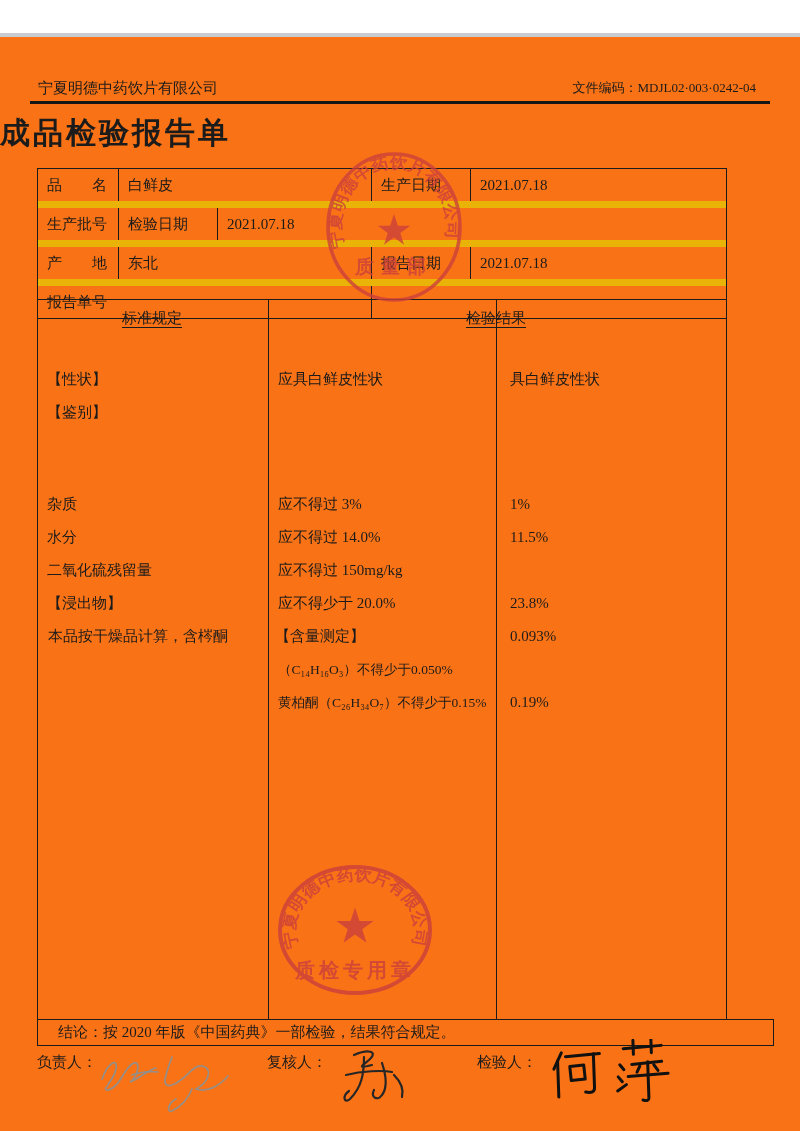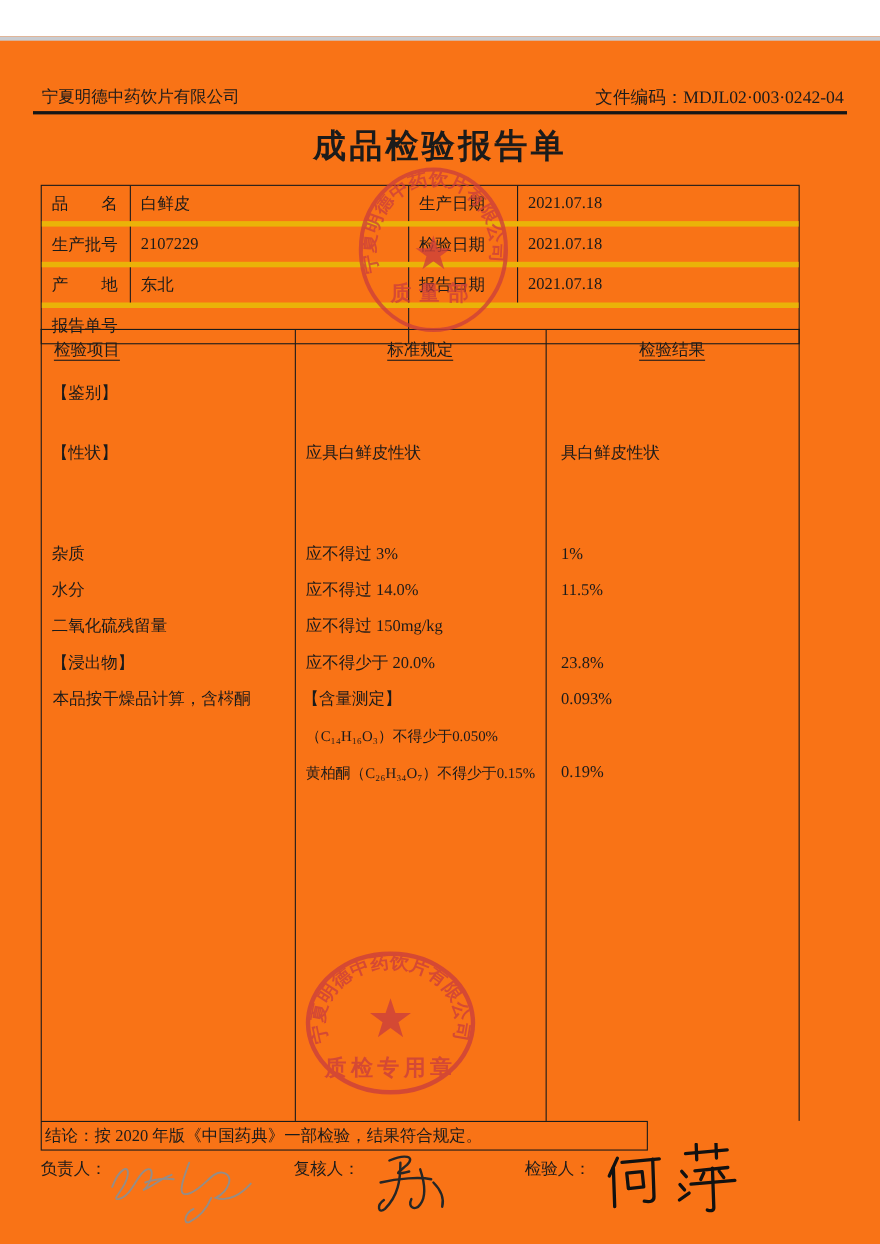--- a/index.html
+++ b/index.html
@@ -3,29 +3,29 @@
 <meta charset="utf-8">
 <style>
   html,body{margin:0;padding:0;background:#ffffff;}
   .page{position:relative;width:800px;height:1131px;background:#f97316;overflow:hidden;
         font-family:"Liberation Serif","DejaVu Serif",serif;color:#1b1b1b;margin-top:33px;}
   .scan-edge-top{position:absolute;left:0;top:0;width:100%;height:4px;background:#c9ccd1;}
   .scan-edge-bottom{position:absolute;left:0;bottom:0;width:100%;height:3px;background:#bfc2c6;}
 
   
   .company{position:absolute;left:38px;top:46px;font-size:15px;}
-  .doccode{position:absolute;right:33px;top:46px;font-size:16px;}
+  .doccode{position:absolute;right:44px;top:46px;font-size:13px;}
   .rule{position:absolute;left:30px;top:68px;width:740px;height:2.5px;background:#161616;}
-  .title{position:absolute;left:0;top:80px;width:100%;text-align:center;
+  .title{position:absolute;left:0;top:80px;width:100%;text-align:left;
          font-size:30px;font-weight:bold;letter-spacing:3px;}
 
   
   .info-table{position:absolute;left:37px;top:135px;width:690px;border:1.5px solid #1b1b1b;
               font-size:15px;box-sizing:border-box;}
-  .irow{display:flex;height:32px;border-bottom:5px solid #eab308;align-items:center;}
+  .irow{display:flex;height:32px;border-bottom:7px solid #eab308;align-items:center;}
   .irow:last-child{border-bottom:none;}
   .icell{box-sizing:border-box;height:100%;display:flex;align-items:center;padding-left:9px;}
   .ic-label1{width:81px;border-right:1px solid #1b1b1b;}
   .ic-value1{width:253px;border-right:1px solid #1b1b1b;}
   .ic-label2{width:99px;border-right:1px solid #1b1b1b;}
   .ic-value2{flex:1;}
   .ic-wide{width:334px;border-right:1px solid #1b1b1b;}
   .ic-rest{flex:1;}
 
   
@@ -41,23 +41,23 @@
   .trow{display:flex;min-height:33px;line-height:33px;}
   .trow.gap-a{margin-top:21px;}
   .trow.gap-b{margin-top:26px;}
   .tcell{box-sizing:border-box;}
   .tcell.c0{width:230px;padding-left:9px;padding-right:6px;}
   .tcell.c1{width:228px;padding-left:10px;padding-right:7px;}
   .tcell.c2{flex:1;padding-left:14px;padding-right:6px;}
   .trow.formula .tcell.c1{font-size:13.5px;}
 
   
-  .conclusion{position:absolute;left:37px;top:986px;width:552px;height:27px;
+  .conclusion{position:absolute;left:37px;top:986px;width:737px;height:27px;
               border:1.5px solid #1b1b1b;box-sizing:border-box;display:flex;align-items:center;
-              padding-left:3px;font-size:15px;}
+              padding-left:20px;font-size:15px;}
   .sigrow{position:absolute;left:37px;top:1020px;width:690px;font-size:15px;}
   .siglabel{position:absolute;top:0;}
   .sig-l1{left:0px;} .sig-l2{left:230px;} .sig-l3{left:440px;}
   .sig-svg{position:absolute;pointer-events:none;}
   .stamp-svg{position:absolute;pointer-events:none;}
 </style>
 </head>
 <body>
 
 <div class="page">
@@ -71,53 +71,51 @@
 
   <div class="info-table">
     <div class="irow">
       <div class="icell ic-label1">品　　名</div>
       <div class="icell ic-value1">白鲜皮</div>
       <div class="icell ic-label2">生产日期</div>
       <div class="icell ic-value2">2021.07.18</div>
     </div>
     <div class="irow">
       <div class="icell ic-label1">生产批号</div>
-      <div class="icell ic-value1">2107229</div>
       <div class="icell ic-label2">检验日期</div>
       <div class="icell ic-value2">2021.07.18</div>
     </div>
     <div class="irow">
       <div class="icell ic-label1">产　　地</div>
       <div class="icell ic-value1">东北</div>
       <div class="icell ic-label2">报告日期</div>
       <div class="icell ic-value2">2021.07.18</div>
     </div>
     <div class="irow">
       <div class="icell ic-wide">报告单号</div>
     </div>
   </div>
 
   <div class="main-table">
     <div class="vline v1"></div>
     <div class="vline v2"></div>
     <div class="thead">
-      <div class="th1"><span class="th">检验项目</span></div>
       <div class="th2"><span class="th">标准规定</span></div>
       <div class="th3"><span class="th">检验结果</span></div>
     </div>
     <div id="inspection-rows">
-        <div class="trow">
-          <div class="tcell c0">【鉴别】</div>
-          <div class="tcell c1"></div>
-          <div class="tcell c2"></div>
-        </div>
         <div class="trow gap-a">
           <div class="tcell c0">【性状】</div>
           <div class="tcell c1">应具白鲜皮性状</div>
           <div class="tcell c2">具白鲜皮性状</div>
+        </div>
+        <div class="trow">
+          <div class="tcell c0">【鉴别】</div>
+          <div class="tcell c1"></div>
+          <div class="tcell c2"></div>
         </div>
         <div class="trow gap-b">
           <div class="tcell c1"></div>
           <div class="tcell c2"></div>
         </div>
         <div class="trow">
           <div class="tcell c0">杂质</div>
           <div class="tcell c1">应不得过 3%</div>
           <div class="tcell c2">1%</div>
         </div>

